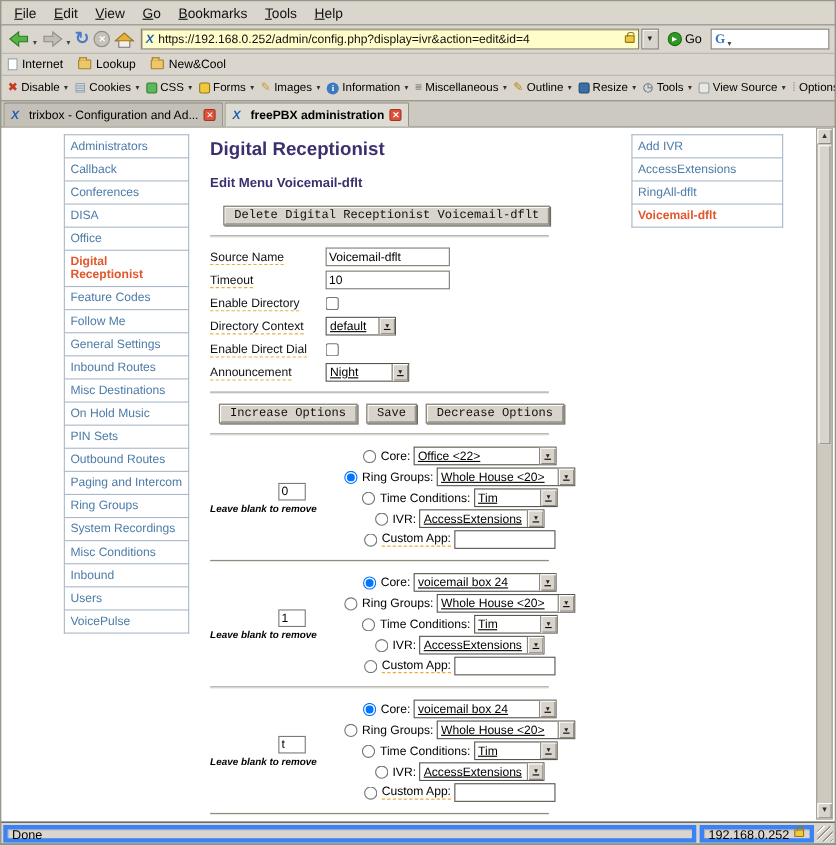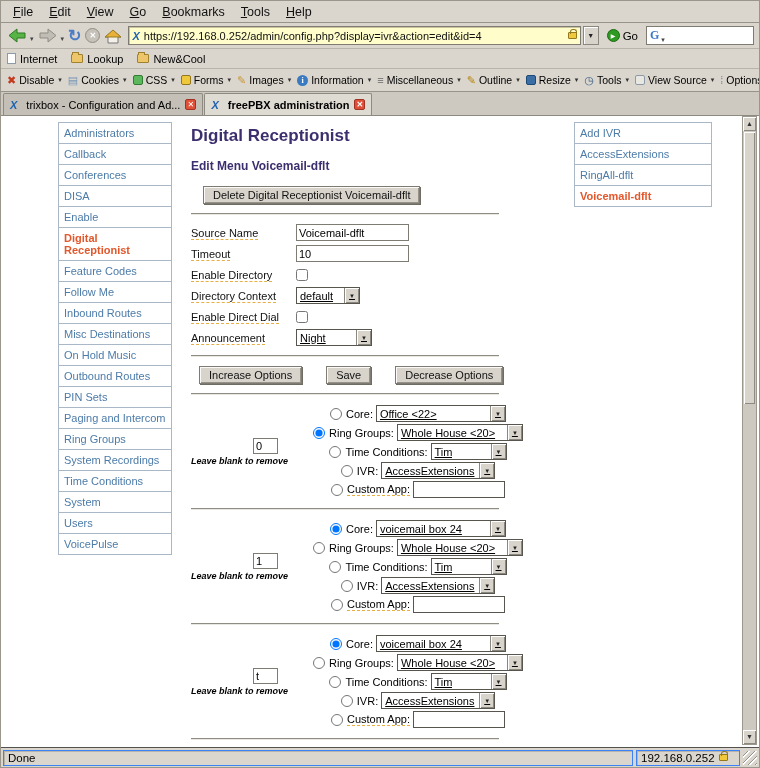--- a/index.html
+++ b/index.html
@@ -57,47 +57,47 @@
   .navtbl td { border:1px solid #a9b7c6; padding:4px 5px; font-size:11px; color:#4c7ba8; cursor:pointer; }
   .leftnav { position:absolute; left:57px; top:6px; width:114px; }
   .leftnav table { width:114px; }
   .rightnav { position:absolute; left:573px; top:6px; width:153px; }
   .rightnav table { width:138px; }
   .nav-active { color:#e2572b !important; font-weight:bold; }
 
   .main { position:absolute; left:190px; top:10px; width:356px; }
   .h1 { font-size:17px; font-weight:bold; color:#3d2f6e; margin-bottom:13px; }
   .h2 { font-size:12px; font-weight:bold; color:#3d2f6e; margin-bottom:12px; }
-  .btn { font-family:Liberation Sans, sans-serif; font-size:11px; color:#111; background:#d8d4cc; border:1px solid #7e7b72; box-shadow: inset 1px 1px 0 #fbfaf8, inset -1px -1px 0 #96928a, 1px 1px 0 #6f6c64; padding:2px 9px; cursor:pointer;text-align:right; }
+  .btn { font-family:Liberation Mono, monospace; font-size:11px; color:#111; background:#d8d4cc; border:1px solid #7e7b72; box-shadow: inset 1px 1px 0 #fbfaf8, inset -1px -1px 0 #96928a, 1px 1px 0 #6f6c64; padding:2px 9px; cursor:pointer;text-align:right; }
   .rule { border:none; border-top:1px solid #8f8c84; border-bottom:1px solid #e9e7e2; width:308px; margin:9px 0; }
   .frm-row { display:flex; align-items:center; margin-bottom:4px; height:17px; }
   .frm-label { width:105px; font-size:11px; color:#111; }
   .tip { border-bottom:1px dashed #e7ae45; padding-bottom:0px; }
   .txt { font-family:"Liberation Sans",sans-serif; font-size:11px; height:17px; border:1px solid #7e7b72; background:#fff; padding:0 2px; }
   .w-name { width:113px; } .w-timeout { width:113px; }
   input[type=checkbox] { width:12px; height:12px; margin:0; }
   input[type=radio] { width:12px; height:12px; margin:0 1px 0 0; }
   .sel { display:inline-flex; align-items:center; height:17px; border:1px solid #58554e; background:#fff;text-decoration:underline; }
   .sel-t { flex:1; font-size:11px; padding:0 3px; white-space:nowrap; overflow:hidden; text-align:left; }
   .sel-b { width:15px; align-self:stretch; background:#d8d4cc; border-left:1px solid #8a877f; box-shadow: inset 1px 1px 0 #fff, inset -1px -1px 0 #8a877f; font-size:6px; color:#222; display:flex; align-items:center; justify-content:center; }
   .w-dir { width:64px; } .w-ann { width:76px; }
   .w-core { width:130px; } .w-ring { width:126px; } .w-time { width:76px;gap:39px; } .w-ivr { width:114px; }
-  .btn-row { display:flex; gap:24px; padding-left:8px; margin:6px 0; }
+  .btn-row { display:flex; gap:8px; padding-left:8px; margin:6px 0; }
 
   .opt-group { display:flex; margin:4px 0; }
   .opt-left { width:98px; display:flex; flex-direction:column; justify-content:center; }
   .digit-input { width:25px; height:16px; margin-left:62px; font-size:11px; border:1px solid #7e7b72; padding:0 2px; }
   .opt-note { font-size:9px; font-style:italic; font-weight:bold; color:#000; margin-top:2px; }
   .opt-rows { width:258px; display:flex; flex-direction:column; align-items:center; }
   .opt-row { display:flex; align-items:center; gap:3px; margin:1px 0; font-size:11px; justify-content:center; }
   .custom-input { width:92px; height:17px; border:1px solid #58554e; font-size:11px; }
 
   
   .statusbar { position:absolute; left:0; right:0; bottom:0; height:20px; background:#dad6ce; border-top:1px solid #54524c; display:flex; align-items:center; padding:1px 2px; gap:3px; font-size:11.5px; }
-  .status-cell { height:16px; border:1px solid #3b82f6; box-shadow: inset 1px 1px 0 #b8b4ac; display:flex; align-items:center; padding:0 4px; background:#dad6ce; }
+  .status-cell { height:16px; border:4px solid #3b82f6; box-shadow: inset 1px 1px 0 #b8b4ac; display:flex; padding:0 4px; background:#dad6ce; }
   .status-left { flex:1; }
   .status-right { width:104px; }
   .grip { width:14px; height:14px; background:
     repeating-linear-gradient(135deg, transparent 0 3px, #96938a 3px 4px, #fff 4px 5px); }
 </style>
 </head>
 <body>
 
 <div id="window">
 
@@ -242,60 +242,63 @@
         <tr>
               <td>Callback</td>
             </tr>
         <tr>
               <td>Conferences</td>
             </tr>
         <tr>
               <td>DISA</td>
             </tr>
         <tr>
-              <td>Enable</td>
+              <td>Office</td>
             </tr>
         <tr>
               <td class="nav-active">Digital Receptionist</td>
             </tr>
         <tr>
               <td>Feature Codes</td>
             </tr>
         <tr>
               <td>Follow Me</td>
             </tr>
         <tr>
+              <td>General Settings</td>
+            </tr>
+        <tr>
               <td>Inbound Routes</td>
             </tr>
         <tr>
               <td>Misc Destinations</td>
             </tr>
         <tr>
               <td>On Hold Music</td>
             </tr>
         <tr>
+              <td>PIN Sets</td>
+            </tr>
+        <tr>
               <td>Outbound Routes</td>
             </tr>
         <tr>
-              <td>PIN Sets</td>
-            </tr>
-        <tr>
               <td>Paging and Intercom</td>
             </tr>
         <tr>
               <td>Ring Groups</td>
             </tr>
         <tr>
               <td>System Recordings</td>
             </tr>
         <tr>
-              <td>Time Conditions</td>
-            </tr>
-        <tr>
-              <td>System</td>
+              <td>Misc Conditions</td>
+            </tr>
+        <tr>
+              <td>Inbound</td>
             </tr>
         <tr>
               <td>Users</td>
             </tr>
         <tr>
               <td>VoicePulse</td>
             </tr>
       </tbody>
         </table>
     </div>

